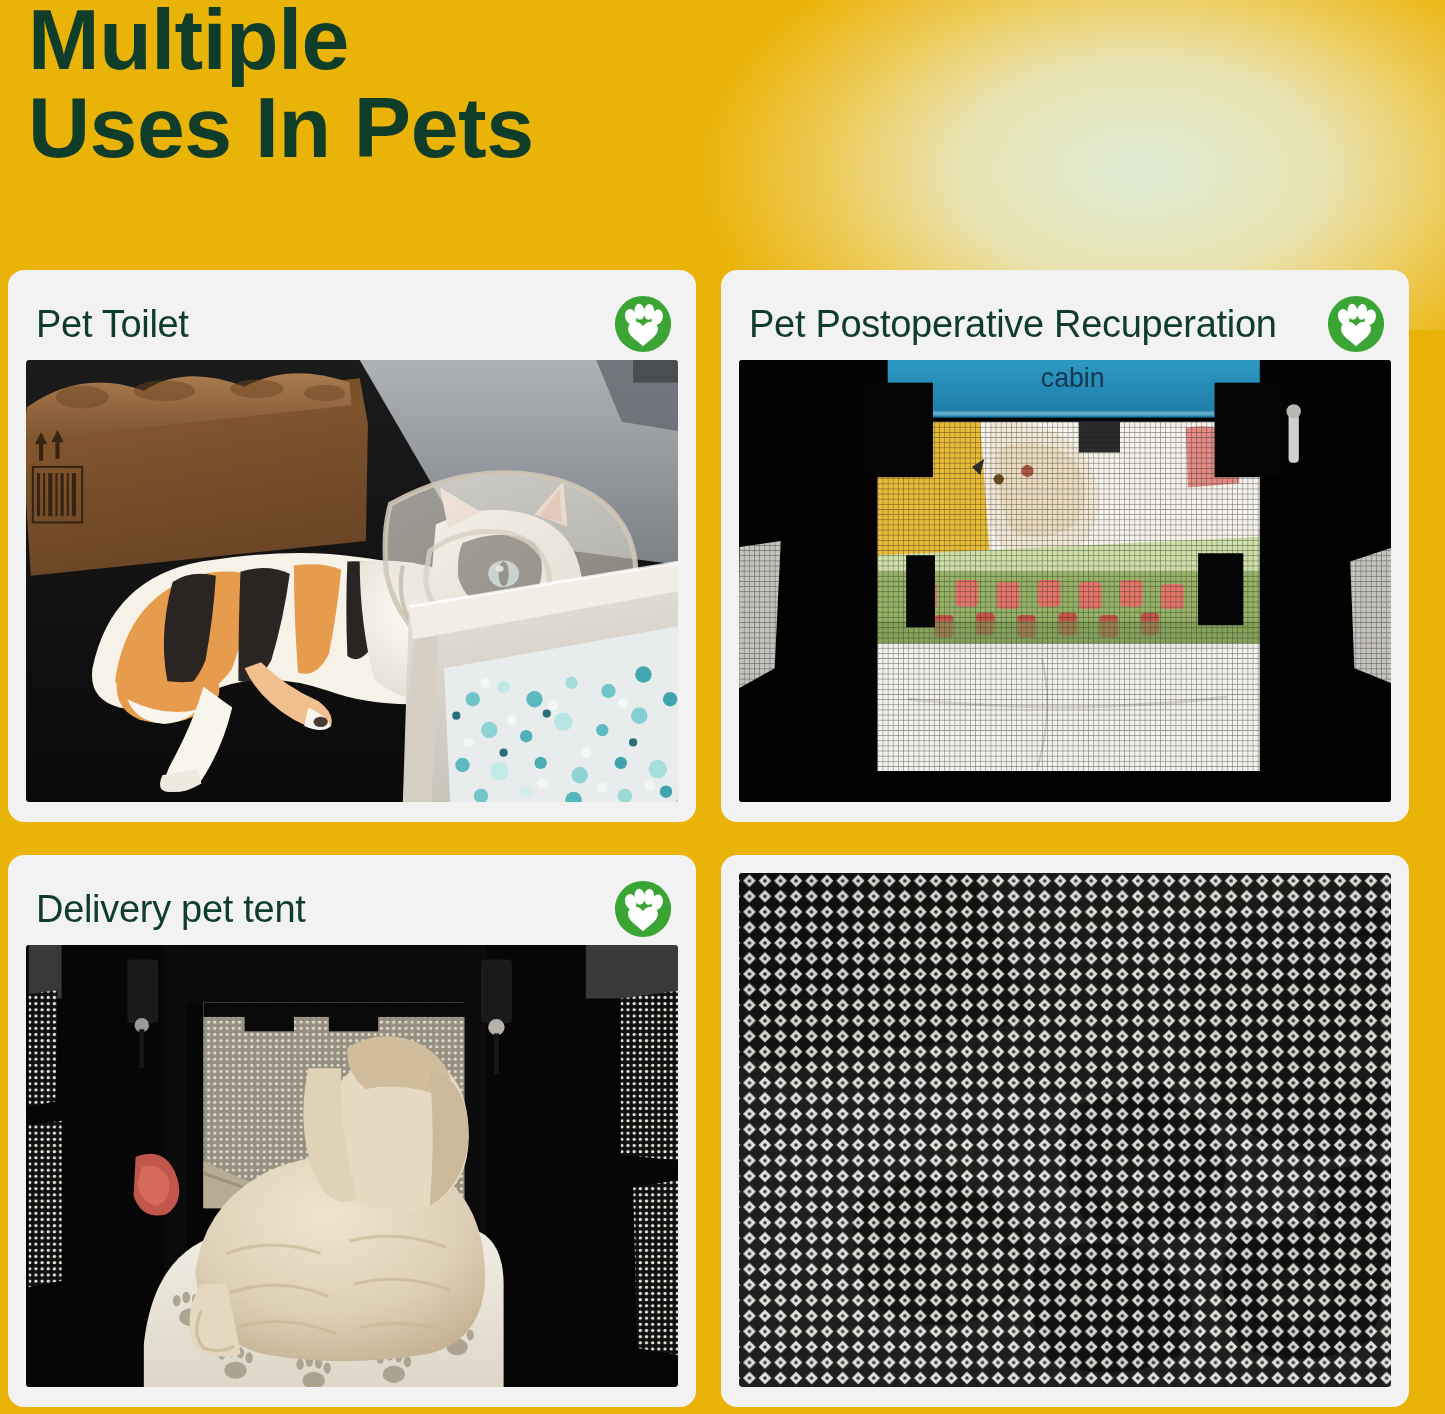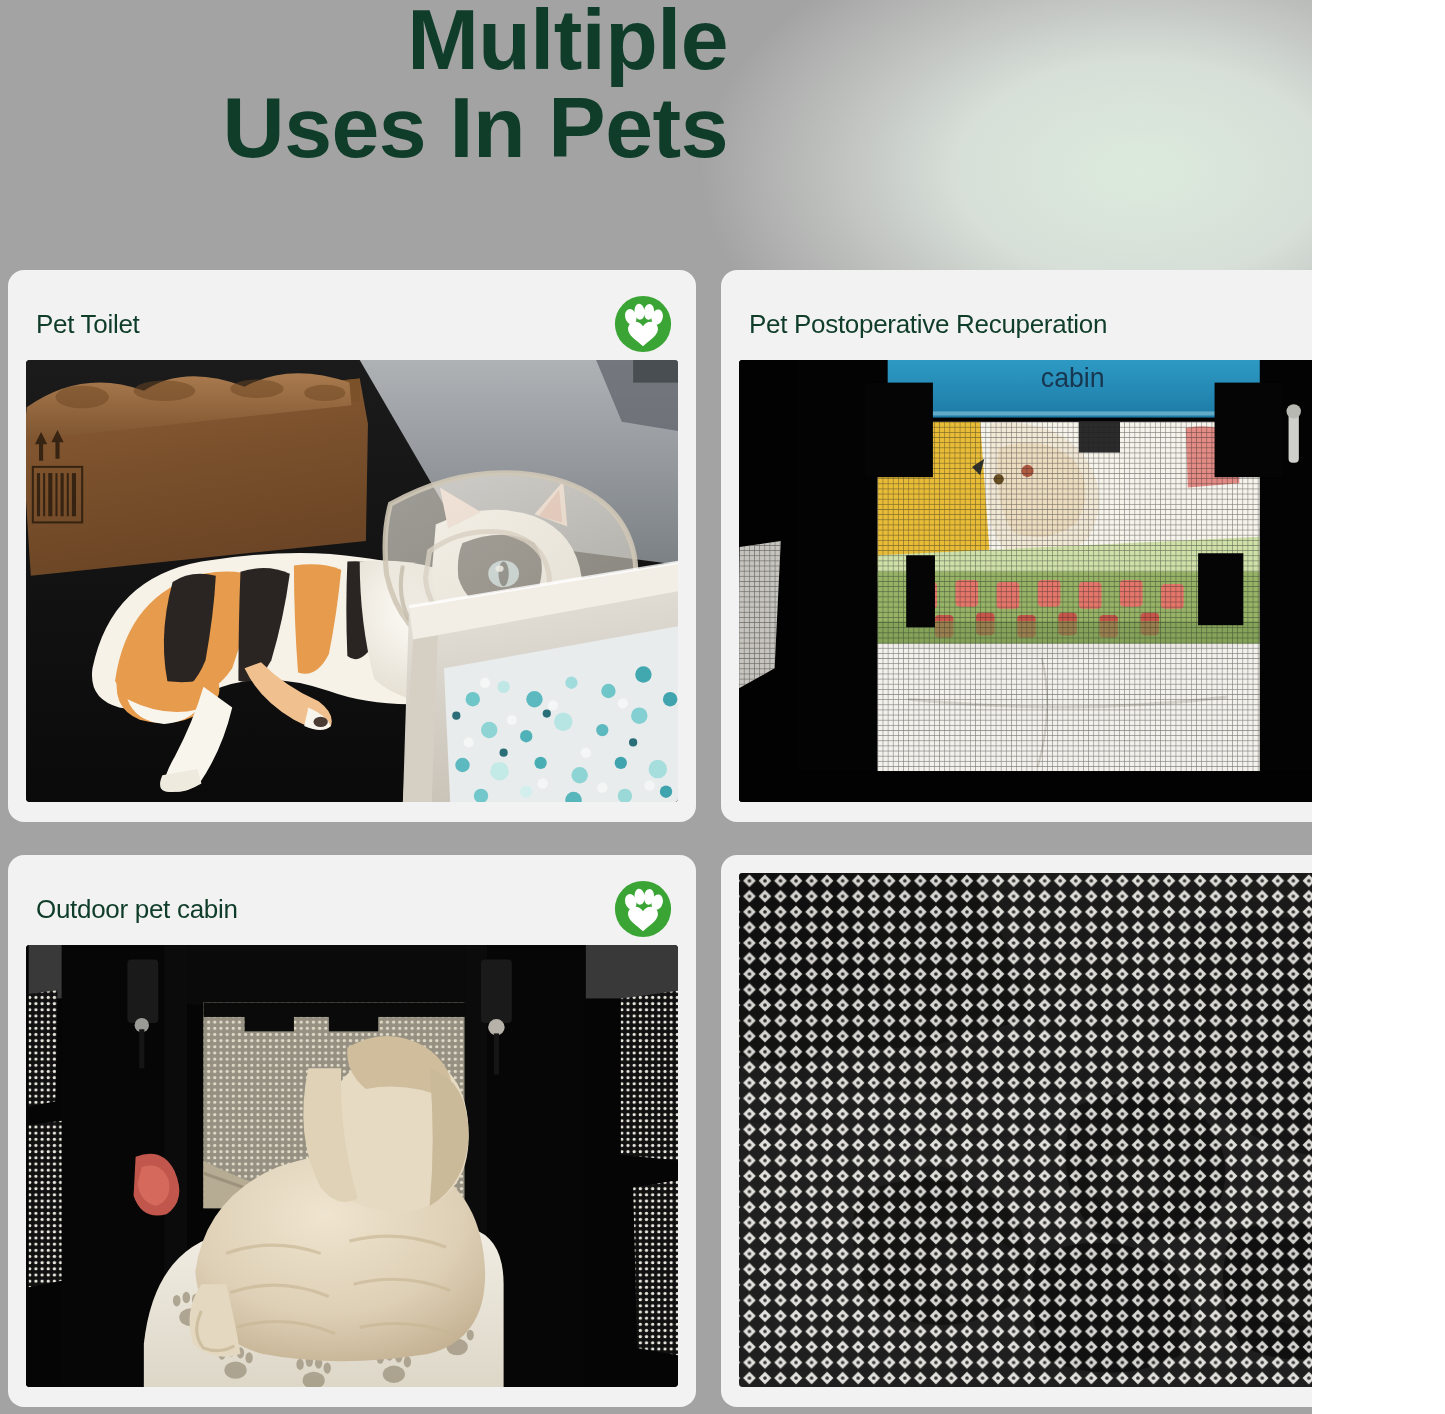--- a/index.html
+++ b/index.html
@@ -7,25 +7,24 @@
   html, body {
     width: 1445px;
     height: 1414px;
     background: #ffffff;
     font-family: "Liberation Sans", sans-serif;
     overflow: hidden;
   }
 
   #page {
     position: relative;
-    width: 1312px;
+    width: 1445px;
     height: 1414px;
-    background: #a3a3a3;
+    background: #eab308;
     overflow: hidden;
-    text-align: right;
   }
 
   
   .bg-glow {
     position: absolute;
     left: 700px;
     top: -90px;
     width: 760px;
     height: 420px;
     background: radial-gradient(ellipse 58% 62% at 58% 62%,
@@ -76,21 +75,21 @@
     height: 72px;
     display: flex;
     align-items: center;
     justify-content: space-between;
     padding: 0 6px 0 10px;
     flex: none;
   }
 
   .card-title {
     color: #0f3d2a;
-    font-size: 26px;
+    font-size: 38px;
     font-weight: 400;
     letter-spacing: -0.3px;
     white-space: nowrap;
   }
 
   .paw-badge { flex: none; width: 58px; height: 58px; display:block; }
 
   .photo {
     flex: 1 1 auto;
     border-radius: 4px;
@@ -396,21 +395,21 @@
           </g>
 
           <rect x="540" y="52" width="10" height="48" rx="4" fill="#cfcfcb"></rect>
           <circle cx="545" cy="50" r="7" fill="#b8b8b3"></circle>
         </svg>
       </div>
     </div>
 
     <div class="card">
       <div class="card-head">
-        <span class="card-title">Outdoor pet cabin</span>
+        <span class="card-title">Delivery pet tent</span>
         <svg class="paw-badge" viewBox="0 0 64 64">
           <circle cx="32" cy="32" r="31" fill="#3aa534"></circle>
           <g fill="#ffffff">
             <ellipse cx="18.5" cy="24" rx="6.2" ry="8.6" transform="rotate(-16 18.5 24)"></ellipse>
             <ellipse cx="28.2" cy="18.4" rx="5.6" ry="8.8" transform="rotate(-6 28.2 18.4)"></ellipse>
             <ellipse cx="38.6" cy="18.6" rx="5.6" ry="8.8" transform="rotate(6 38.6 18.6)"></ellipse>
             <ellipse cx="47.6" cy="24.4" rx="6.2" ry="8.6" transform="rotate(16 47.6 24.4)"></ellipse>
             <path d="M32 56.5 C24.5 50 15.5 44.6 15.5 37.6 C15.5 32.6 19.4 29.4 23.6 29.4 C27.2 29.4 30.2 31.6 32 34.6 C33.8 31.6 36.8 29.4 40.4 29.4 C44.6 29.4 48.5 32.6 48.5 37.6 C48.5 44.6 39.5 50 32 56.5 Z"></path>
           </g>
         </svg>

